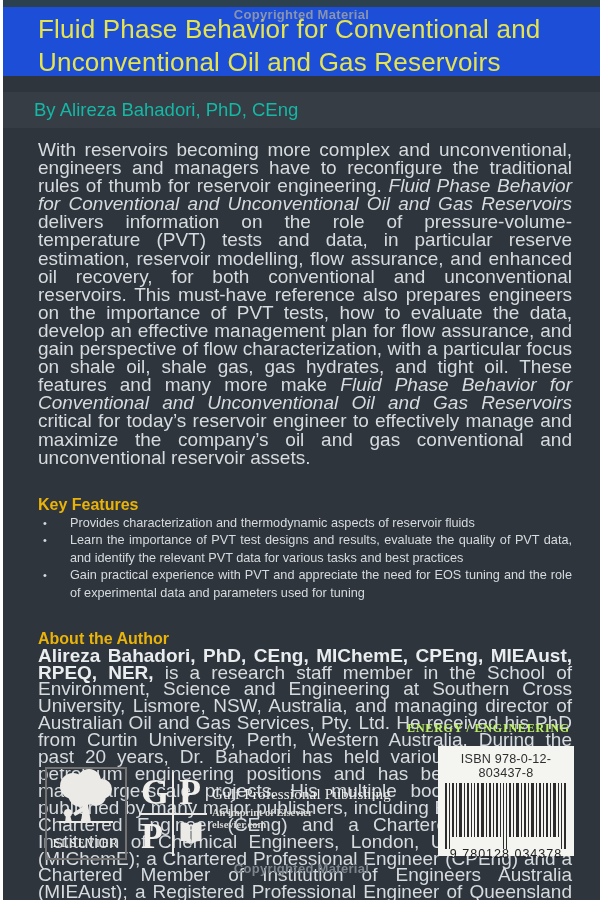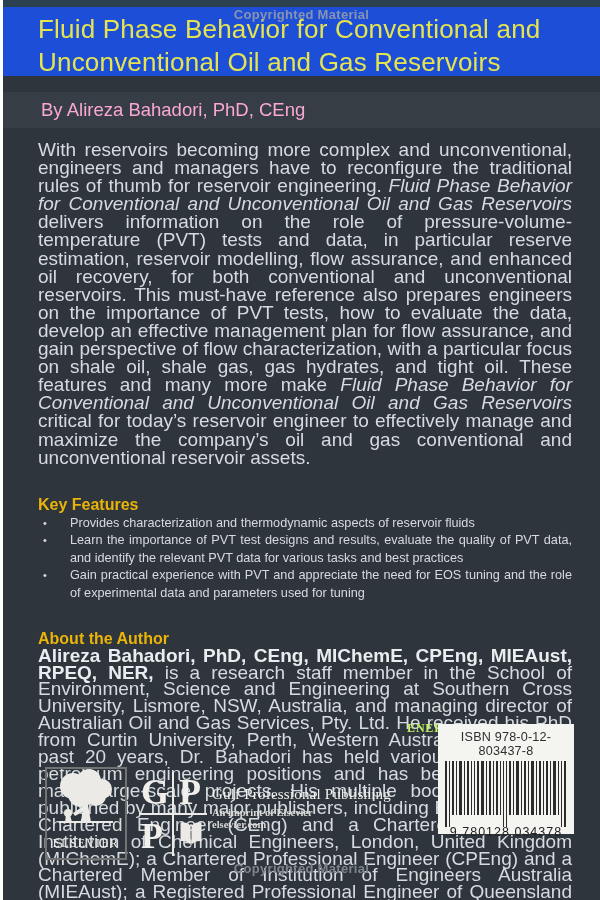--- a/index.html
+++ b/index.html
@@ -6,21 +6,21 @@
   .page{position:relative;width:600px;height:900px;background:#ffffff;overflow:hidden;
         font-family:"Liberation Sans", sans-serif;}
   .cover{position:absolute;left:3px;top:0;width:597px;height:900px;background:#2f353c;}
 
   
   .title-band{position:absolute;left:0;top:0;width:100%;height:76px;background:#1d4ed8;}
   .title-band .top-strip{position:absolute;left:0;top:0;width:100%;height:7px;background:#2b4150;}
   .book-title{position:absolute;left:35px;top:13px;width:540px;
               font-size:26px;line-height:33px;font-weight:500;color:#e6e44e;letter-spacing:.2px;}
   .byline-band{position:absolute;left:0;top:92px;width:100%;height:36px;background:#373d45;}
-  .byline{position:absolute;left:38px;top:0;line-height:36px;font-size:18.5px;color:#f9a8d4;font-weight:500;}
+  .byline{position:absolute;left:31px;top:0;line-height:36px;font-size:18.5px;color:#14b8a6;font-weight:500;}
 
   
   .wm{position:absolute;left:0;width:100%;text-align:center;font-size:13px;font-weight:600;
       letter-spacing:.3px;z-index:5;}
   .wm-top{top:7px;color:rgba(155,161,167,.85);}
   .wm-bottom{top:861px;color:#7e858c;}
 
   
   .content{position:absolute;left:0;top:128px;width:100%;color:#d6dbdf;}
   .para{margin:13px 28px 0 35px;font-size:19px;line-height:18.1px;text-align:justify;}
@@ -33,21 +33,21 @@
   .kf-text{flex:1;text-align:justify;}
   .about-head{margin-top:27px;}
   .about-para{margin-top:0;line-height:16.9px;}
   .lead-bold{font-weight:700;color:#e9edf0;}
   .rel-head{margin-top:23px;}
   .rel-list{margin:1px 28px 0 35px;font-size:12.7px;line-height:17.4px;}
 
   
   .category{position:absolute;right:30px;top:721px;font-family:"Liberation Serif",serif;
             font-size:12px;letter-spacing:.8px;color:#bef264;font-weight:600;}
-  .isbn-box{position:absolute;left:435px;top:724px;width:136px;height:110px;background:#f4f4f1;
+  .isbn-box{position:absolute;left:435px;top:746px;width:136px;height:110px;background:#f4f4f1;
             text-align:center;}
   .isbn-label{margin-top:6px;font-size:12.6px;color:#2e2e2e;letter-spacing:.2px;}
   .barcode{position:relative;width:122px;margin:3px auto 0;height:80px;}
   .barcode svg{display:block;}
   .barcode-digits{position:absolute;left:0;right:0;bottom:2px;font-size:12.5px;color:#222;
                   letter-spacing:1px;}
 
   .elsevier{position:absolute;left:42px;top:767px;width:82px;height:93px;
             border:2px solid #737373;box-sizing:border-box;text-align:center;}
   .elsevier-word{margin-top:2px;font-family:"Liberation Serif",serif;font-size:11.5px;

